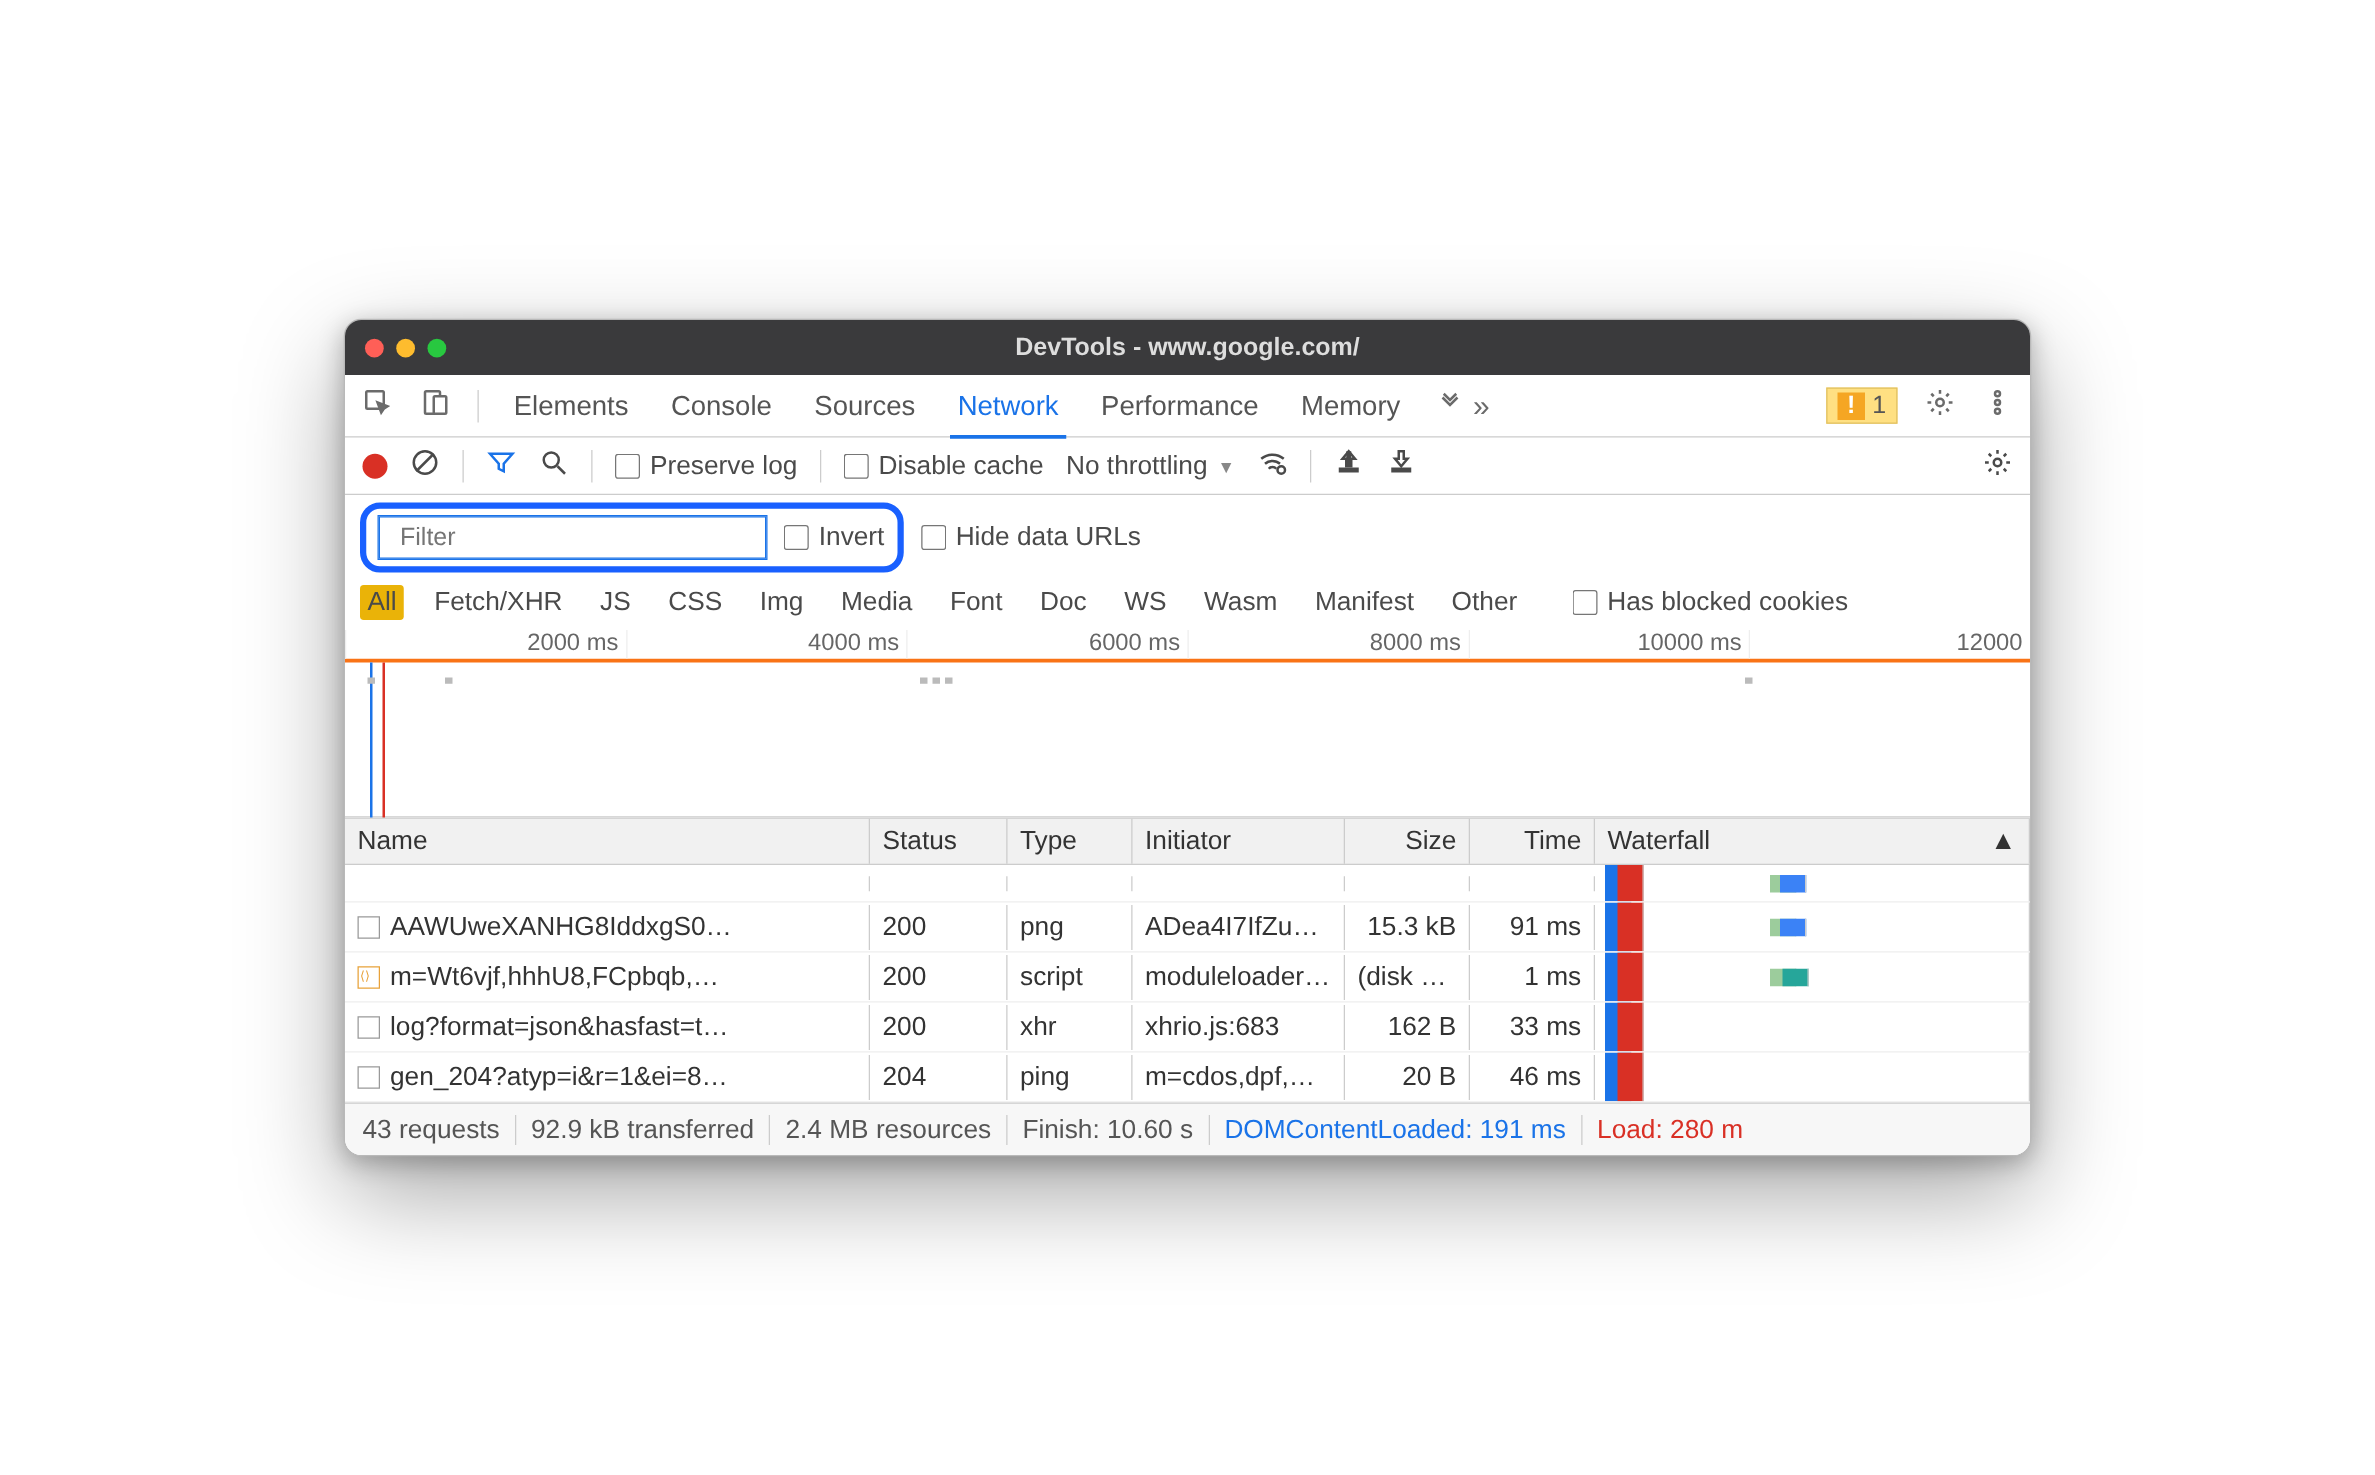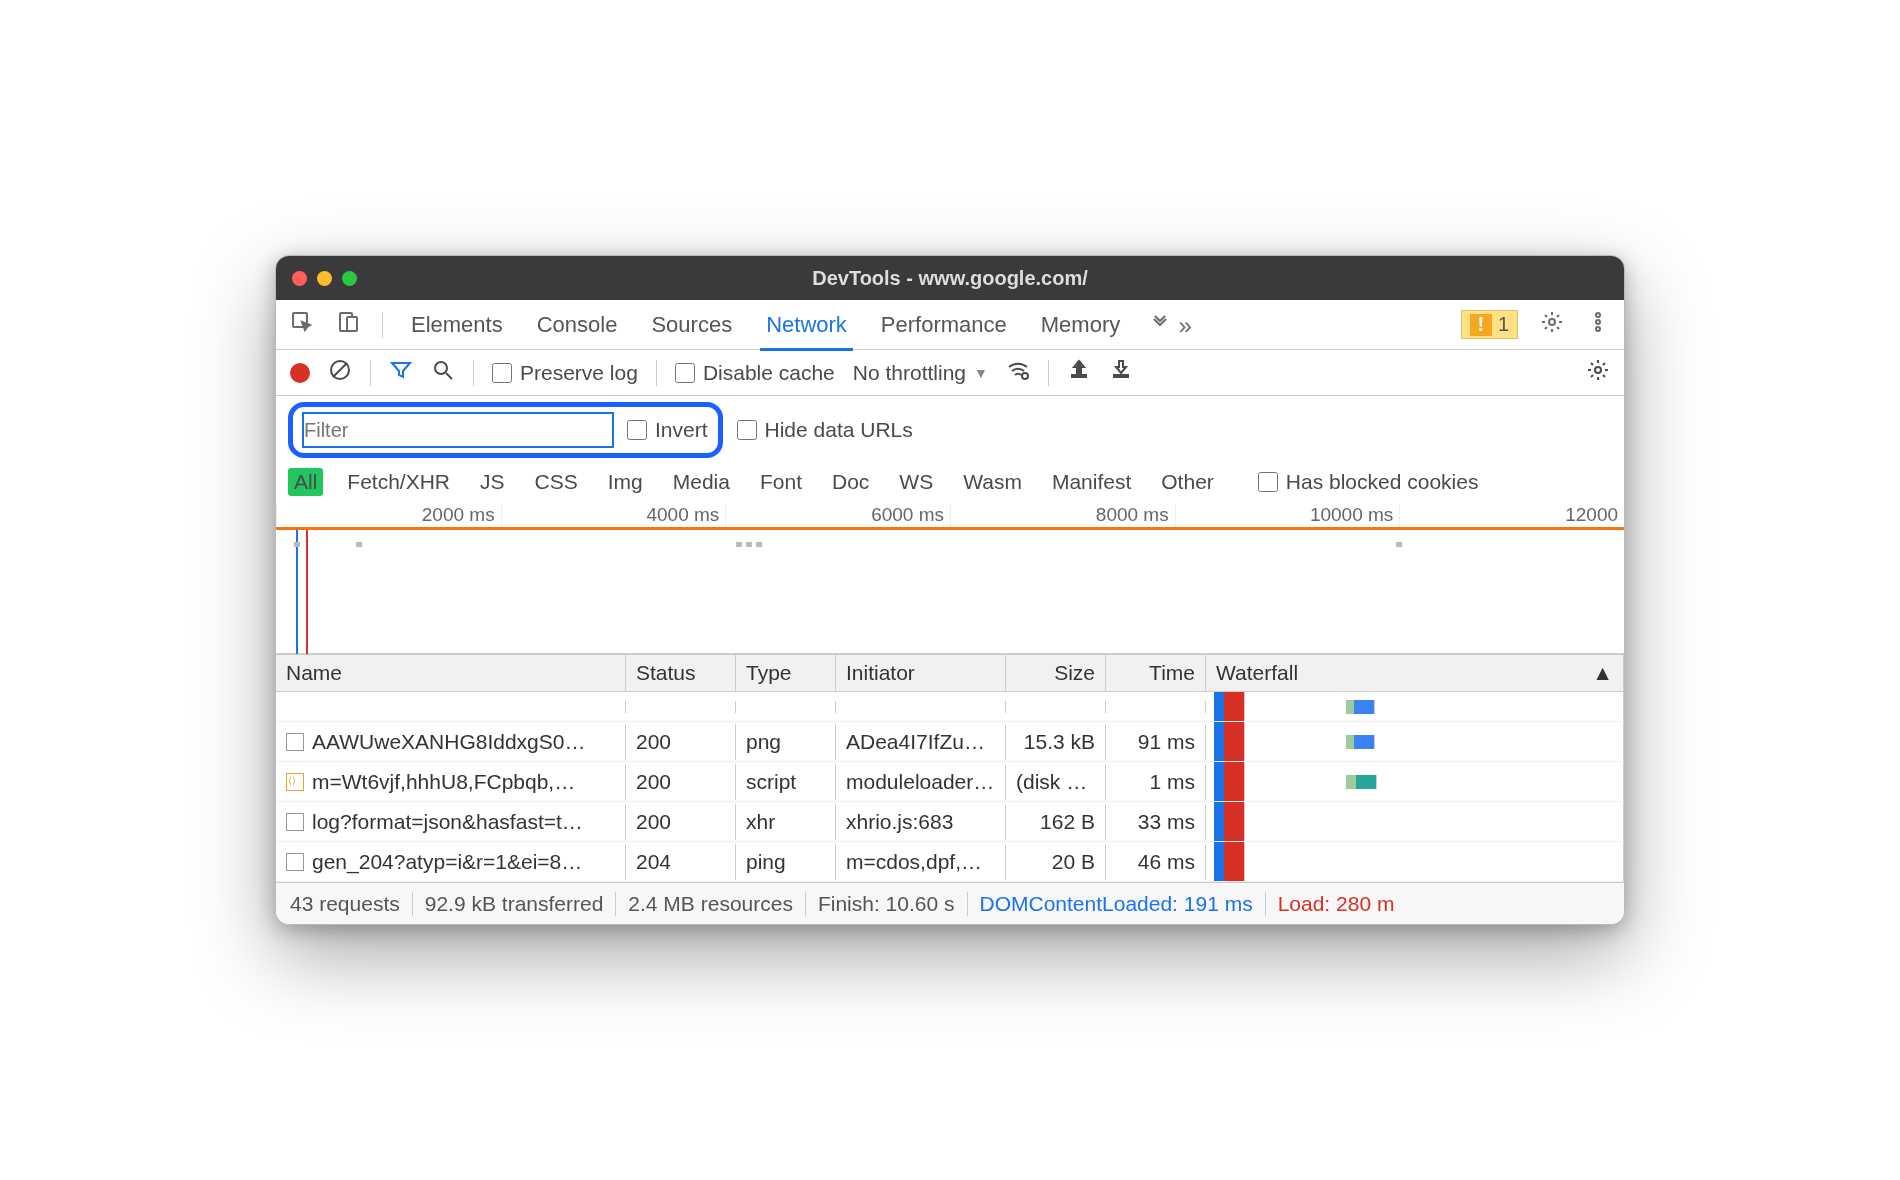--- a/index.html
+++ b/index.html
@@ -21,37 +21,37 @@
 
   .toolbar { display: flex; align-items: center; height: 46px; padding: 0 14px; gap: 18px; border-bottom: 1px solid #ccc; font-size: 21px; color: #4a4a4a; }
   .record-dot { width: 20px; height: 20px; border-radius: 50%; background: #d93025; }
   .divider { width: 1px; height: 26px; background: #ccc; }
   .ck { display: flex; align-items: center; gap: 8px; }
   .ck input { width: 20px; height: 20px; }
   .throttling { display: flex; align-items: center; gap: 8px; text-align: center; }
 
   .filterbar { display: flex; align-items: center; padding: 6px 12px; gap: 14px; font-size: 21px; color: #4a4a4a; }
   .highlight-box { border: 5px solid #1960ff; border-radius: 16px; padding: 6px 10px; display: flex; align-items: center; gap: 14px; }
-  .filter-input { width: 310px; height: 34px; border: 1px solid #1a73e8; outline: 1px solid #1a73e8; font-size: 20px; padding: 0 0; color: #888; }
+  .filter-input { width: 310px; height: 34px; border: 1px solid #1a73e8; outline: 1px solid #1a73e8; font-size: 20px; padding: 0 16px; color: #888; }
 
   .typebar { display: flex; align-items: center; flex-wrap: wrap; padding: 4px 12px 8px; gap: 18px; font-size: 21px; color: #4a4a4a; }
   .typebar .chip { padding: 2px 6px; cursor: pointer; }
-  .typebar .chip.active { background: #22c55e; border-radius: 3px; }
+  .typebar .chip.active { background: #eab308; border-radius: 3px; }
   .typebar2 { display: flex; align-items: center; padding: 2px 12px 10px; gap: 18px; font-size: 21px; color: #4a4a4a; border-bottom: 1px solid #ccc; }
 
   .timeline { height: 150px; border-bottom: 1px solid #ccc; position: relative; background: #fff; }
   .ruler { display: flex; font-size: 19px; color: #666; border-bottom: 3px solid #f97316; height: 26px; }
   .ruler div { flex: 1; text-align: right; padding-right: 6px; border-left: 1px solid #eee; }
   .tl-body { position: relative; height: 124px; }
   .tl-mark { position: absolute; top: 0; bottom: 0; width: 2px; }
   .tl-dash { position: absolute; top: 12px; width: 6px; height: 5px; background: #bbb; }
 
   .grid-head { display: flex; background: #f1f1f1; border-bottom: 1px solid #ccc; border-top: 1px solid #ccc; font-size: 21px; color: #333; }
   .grid-head div, .row div { padding: 6px 10px; border-right: 1px solid #ccc; overflow: hidden; white-space: nowrap; text-overflow: ellipsis; }
-  .c-name { width: 350px; } .c-status { width: 110px; } .c-type { width: 100px; } .c-init { width: 170px; } .c-size { width: 100px; text-align: right; } .c-time { width: 100px; text-align: right; } .c-wf { flex: 1; position: relative; border-right: none; }
+  .c-name { width: 420px; } .c-status { width: 110px; } .c-type { width: 100px; } .c-init { width: 170px; } .c-size { width: 100px; text-align: right; } .c-time { width: 100px; text-align: right; } .c-wf { flex: 1; position: relative; border-right: none; }
   .grid-head .c-wf { display: flex; justify-content: space-between; align-items: center; }
   .rows { font-size: 21px; color: #333; }
   .row { display: flex; border-bottom: 1px solid #eee; height: 40px; align-items: center; }
   .row .c-init span { }
   .row .c-name { display: flex; align-items: center; gap: 8px; }
   .file-ico { width: 18px; height: 18px; border: 1px solid #999; display: inline-block; }
   .file-ico.orange { border-color: #e8a23a; background: #fff; position: relative; }
   .file-ico.orange::after { content: "⟨⟩"; color: #e8a23a; font-size: 10px; position: absolute; left: 1px; top: 1px; }
   .waterfall-cell { position: relative; height: 100%; }
   .wf-line { position: absolute; top: 0; bottom: 0; width: 2px; }

